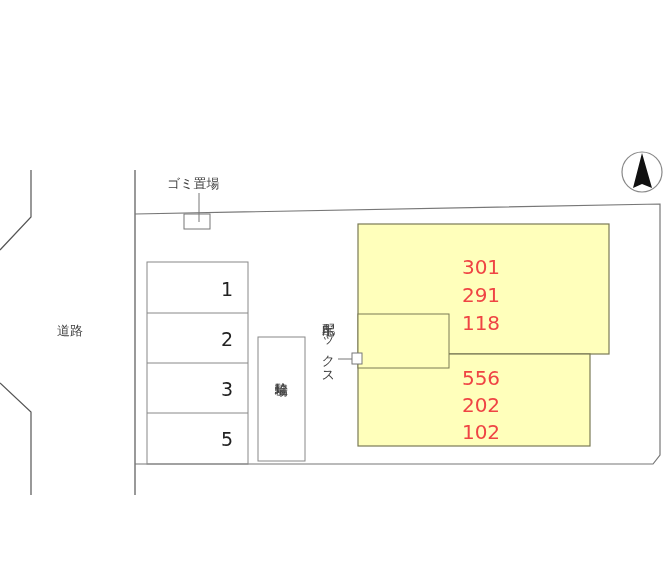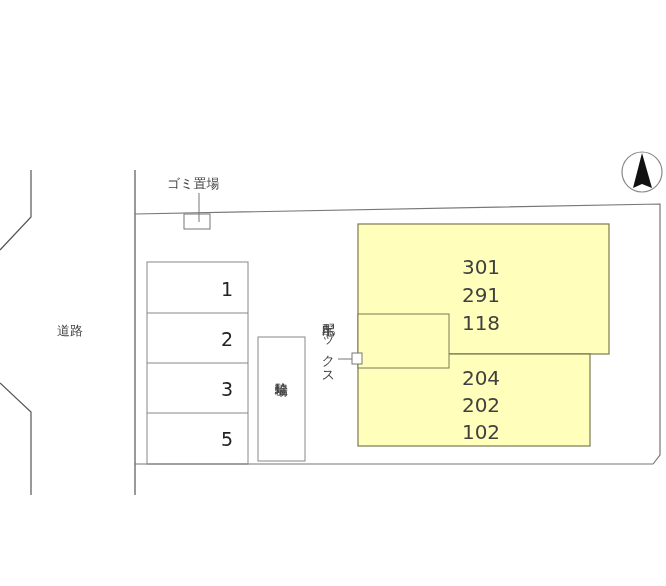--- a/index.html
+++ b/index.html
@@ -1,21 +1,21 @@
 <!DOCTYPE html>
 <html><head>
 <meta charset="utf-8">
 <style>
   html,body{margin:0;padding:0;background:#fff;}
   body{width:666px;height:586px;position:relative;overflow:hidden;font-family:"DejaVu Sans","Liberation Sans",sans-serif;color:#222;}
   svg.plan{position:absolute;left:0;top:0;}
   .lbl{position:absolute;font-size:13px;color:#404040;line-height:1;}
   .vert{writing-mode:vertical-rl;text-orientation:upright;letter-spacing:1px;}
   .num{position:absolute;font-size:19px;color:#222;width:30px;text-align:center;}
-  .unit{position:absolute;font-size:20px;color:#404040;text-align:center;width:80px;line-height:30px;}
+  .unit{position:absolute;font-size:20px;color:#ef4444;text-align:center;width:80px;line-height:30px;}
 </style>
 </head>
 <body>
 
 <svg class="plan" width="666" height="586">
 
   <polyline points="31,170 31,217 0,250" fill="none" stroke="#555" stroke-width="1.2"></polyline>
   <polyline points="0,383 31,412 31,495" fill="none" stroke="#555" stroke-width="1.2"></polyline>
 
   <line x1="135" y1="170" x2="135" y2="495" stroke="#555" stroke-width="1.2"></line>
@@ -51,15 +51,15 @@
 <div class="lbl vert" style="left:322px;top:312px;">宅配ボックス</div>
 
 <div class="num" style="left:212px;top:278px;">1</div>
 <div class="num" style="left:212px;top:328px;">2</div>
 <div class="num" style="left:212px;top:378px;">3</div>
 <div class="num" style="left:212px;top:428px;">5</div>
 
 <div class="unit" style="left:441px;top:252px;">301</div>
 <div class="unit" style="left:441px;top:280px;">291</div>
 <div class="unit" style="left:441px;top:308px;">118</div>
-<div class="unit" style="left:441px;top:363px;">204</div>
+<div class="unit" style="left:441px;top:363px;">556</div>
 <div class="unit" style="left:441px;top:390px;">202</div>
 <div class="unit" style="left:441px;top:417px;">102</div>
 
 </body></html>

